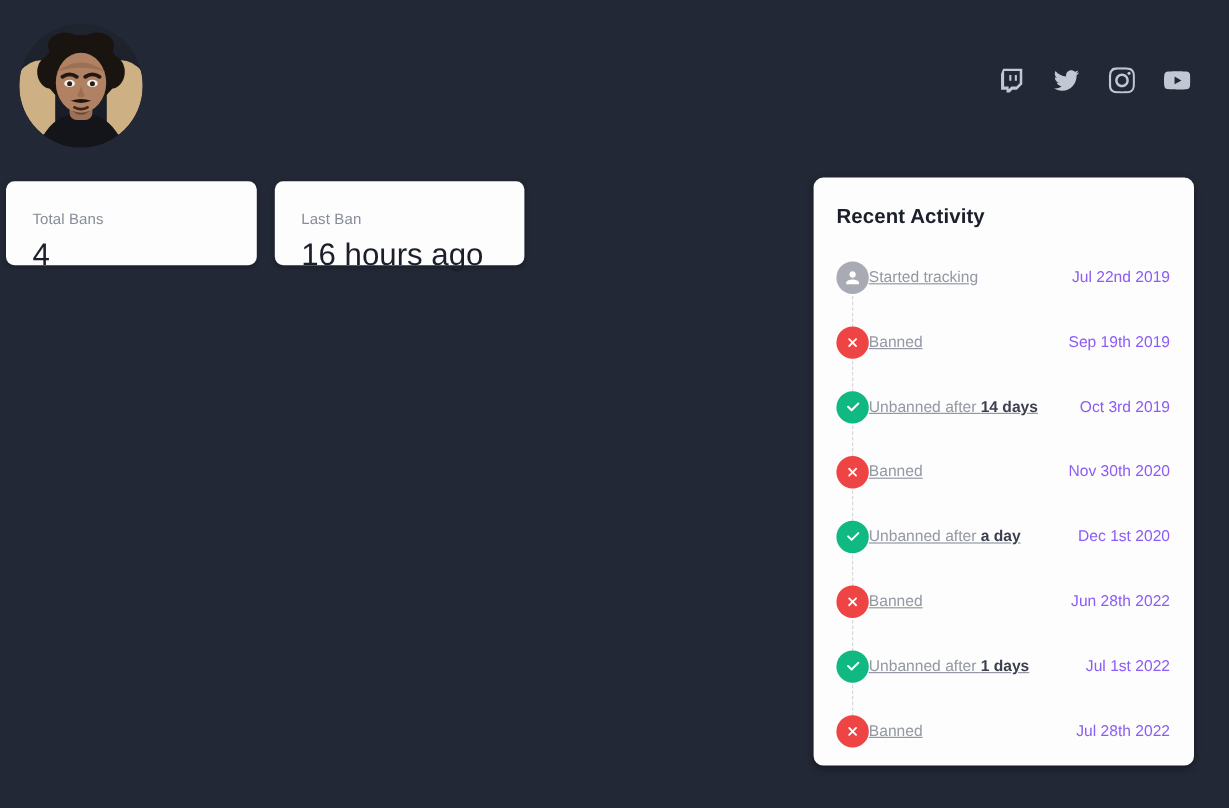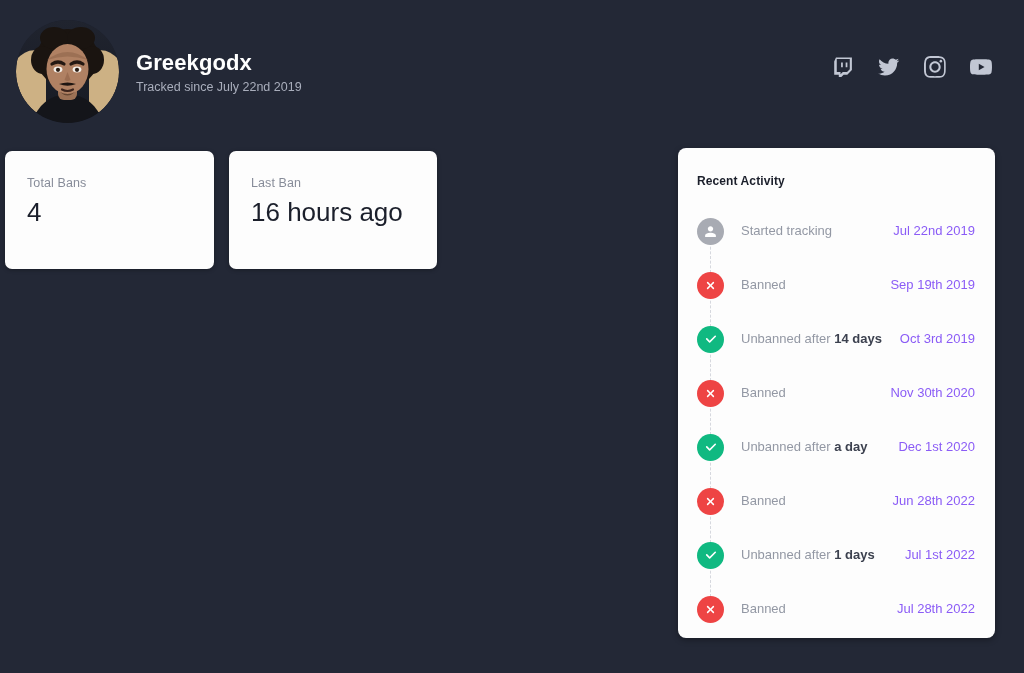--- a/index.html
+++ b/index.html
@@ -92,21 +92,21 @@
     width: 660px;
     height: 94px;
     display: flex;
     gap: 15px;
   }
   .stat-card {
     background: #fdfdfd;
     border-radius: 7px;
     box-shadow: 0 1px 4px rgba(0,0,0,0.30);
     padding: 24px 22px 0 22px;
-    height: 118px;
+    height: 70px;
   }
   .stat-card.c1 { width: 209px; }
   .stat-card.c2 { width: 208px; }
   .stat-card.c3 { width: 208px; }
 
   .stat-label {
     font-size: 12.5px;
     color: #878c99;
     line-height: 16px;
     letter-spacing: 0.1px;
@@ -126,21 +126,21 @@
     top: 148px;
     width: 317px;
     height: 490px;
     background: #fdfdfd;
     border-radius: 8px;
     box-shadow: 0 2px 6px rgba(0,0,0,0.32);
     padding: 22px 20px 0 19px;
   }
 
   .activity-title {
-    font-size: 12px;
+    font-size: 17px;
     font-weight: bold;
     color: #1b1f2b;
     line-height: 22px;
     letter-spacing: 0.1px;
     margin-bottom: 12px;
   }
 
   .activity-list {
     position: relative;
   }
@@ -173,25 +173,25 @@
     display: flex;
     align-items: center;
     justify-content: center;
   }
   .row-icon svg { display: block; }
   .row-icon.track  { background: #a8abb3; }
   .row-icon.banned { background: #ee4444; }
   .row-icon.unban  { background: #10b981; }
 
   .row-text {
-    margin-left: 17px;
     font-size: 13px;
     color: #9398a4;
     line-height: 18px;
     white-space: nowrap;
+    text-decoration: underline;
   }
   .row-text b {
     color: #3c414f;
     font-weight: bold;
   }
 
   .row-date {
     margin-left: auto;
     font-size: 13px;
     color: #8b5cf6;
@@ -250,24 +250,20 @@
 
           <path d="M43 64 Q51.5 61 60 64 Q51.5 67.5 43 64 Z" fill="#1e1511"></path>
 
           <path d="M46 69.5 Q51.5 72.5 57 69.5" stroke="#3d241c" stroke-width="2.2" fill="none" stroke-linecap="round"></path>
 
           <path d="M44 72 Q51.5 79 59 72 Q51.5 76 44 72 Z" fill="#3a2418" opacity="0.55"></path>
         </g>
       </svg>
     </div>
 
-    <div class="identity">
-      <div class="display-name">Greekgodx</div>
-      <div class="tracked-since">Tracked since July 22nd 2019</div>
-    </div>
 
     <div class="socials">
 
       <a class="social-link" title="Twitch">
         <svg viewBox="0 0 24 24">
             <path d="M4.3 1.5 2.4 6.1v14.3h5V23h2.8l2.5-2.6h4l5-5V1.5H4.3zm15.1 13-3 3h-4.6l-2.5 2.5V17.5H5.2V3.4h14.2v11.1zM16.8 7v5.4h-1.9V7h1.9zm-5 0v5.4H9.9V7h1.9z"></path>
           </svg>
       </a>
 
       <a class="social-link" title="Twitter">

